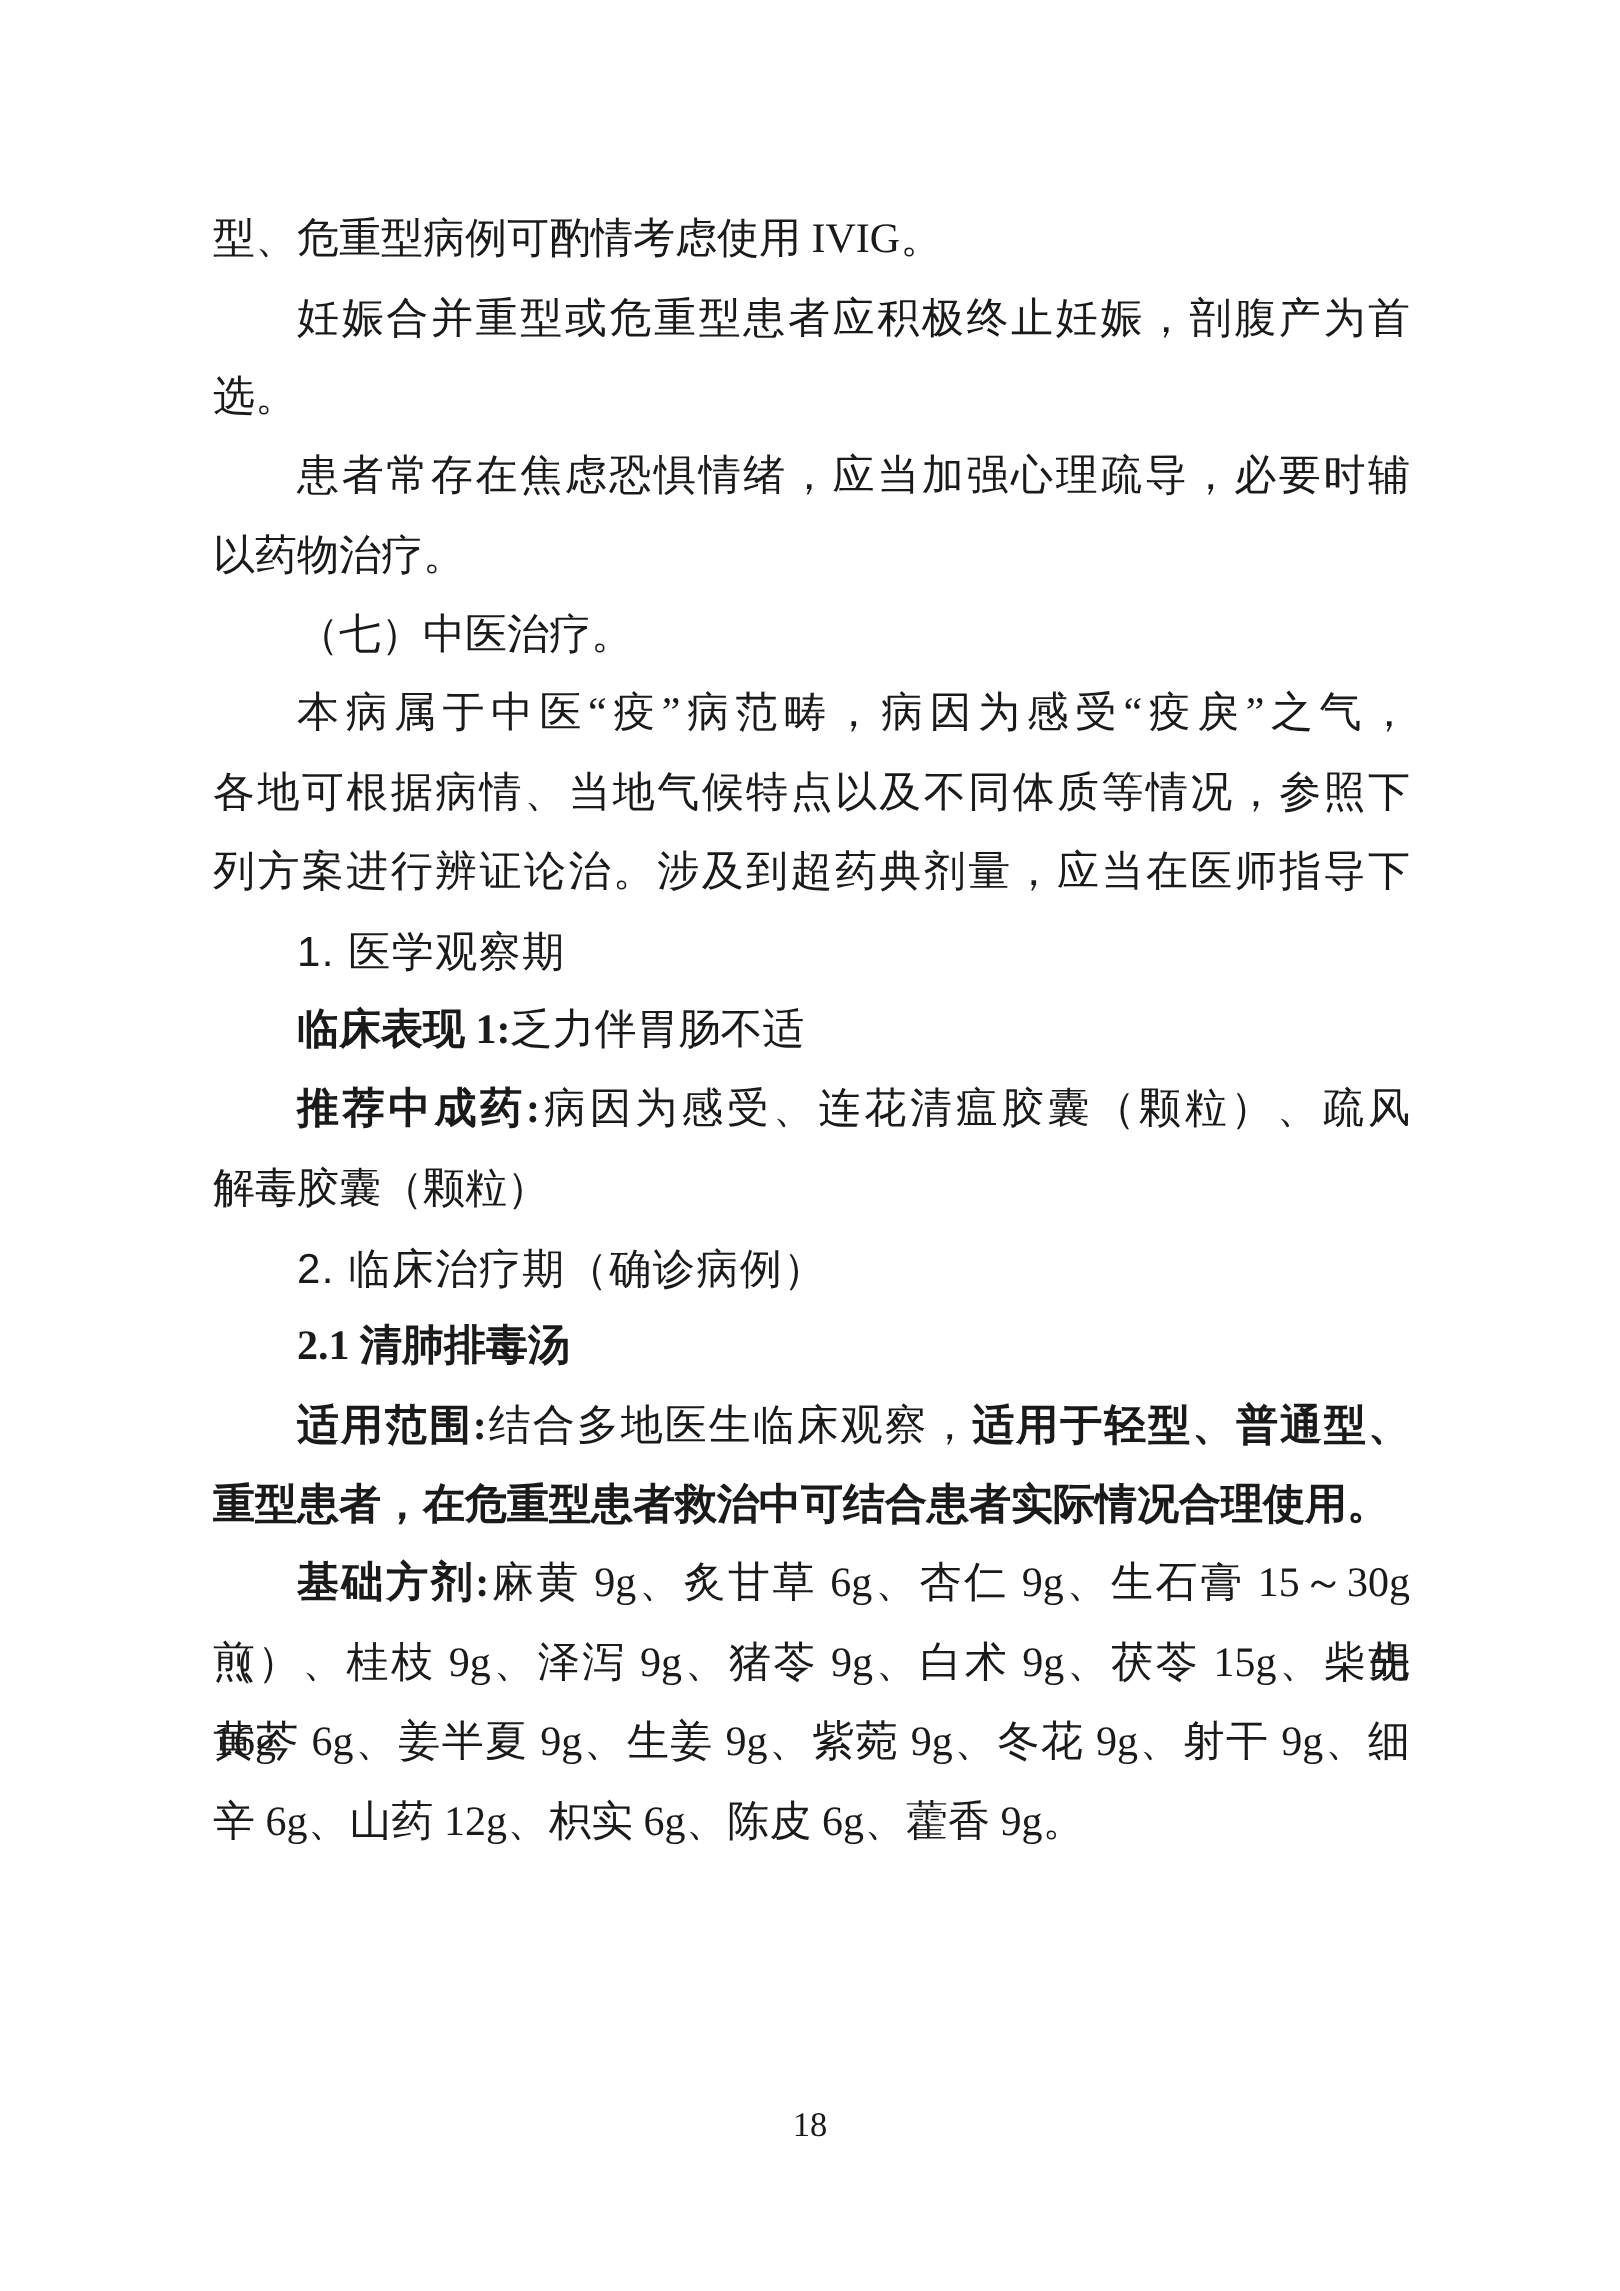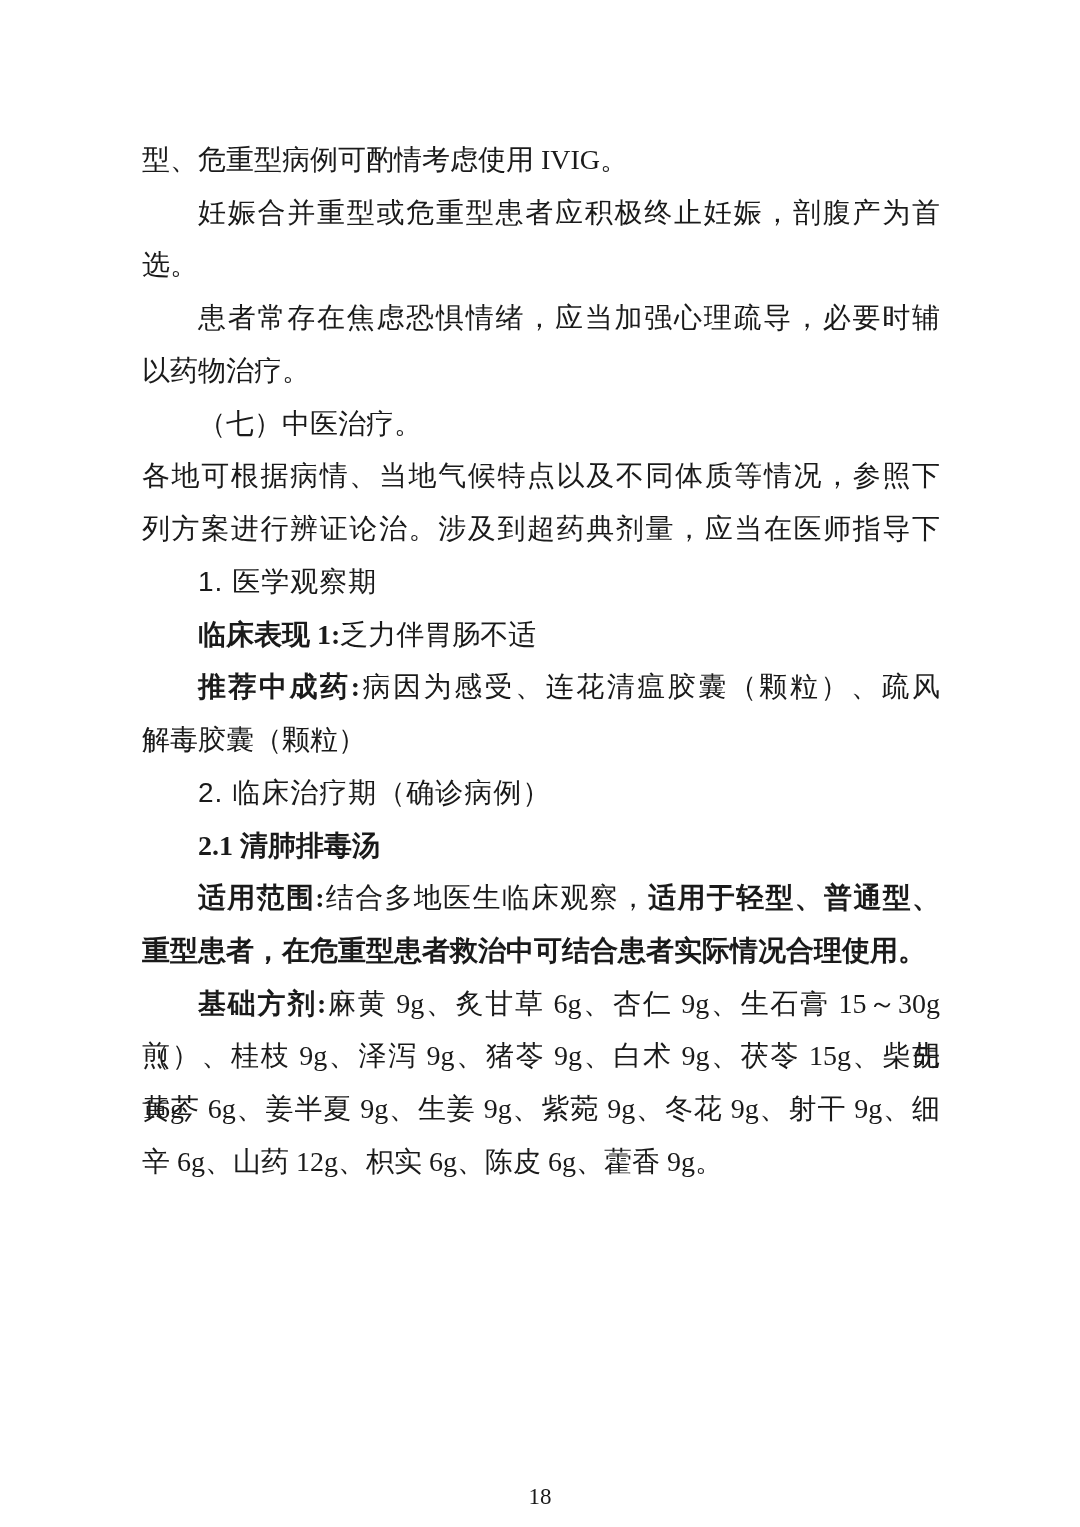--- a/index.html
+++ b/index.html
@@ -37,41 +37,42 @@
   .seg-normal { font-weight: 400; }
   .seg-bold   { font-weight: 700; }
   .seg-hei {
     font-family: "Liberation Sans", "DejaVu Sans", sans-serif;
     font-weight: 400;
     letter-spacing: 1px;
   }
   .footer {
     position: absolute;
     left: 0;
-    top: 1484px;
+    top: 1404px;
     width: 100%;
     text-align: center;
   }
   .page-number {
     font-size: 23px;
     font-family: "Liberation Serif", "DejaVu Serif", serif;
     color: #1a1a1a;
   }
 </style>
 </head>
 <body>
 
 <div class="page">
   <div class="text-block">
       <div class="line"><span class="seg-normal">型、危重型病例可酌情考虑使用 IVIG。</span></div>
       <div class="line indent justify"><span class="seg-normal">妊娠合并重型或危重型患者应积极终止妊娠，剖腹产为首</span></div>
       <div class="line"><span class="seg-normal">选。</span></div>
       <div class="line indent justify"><span class="seg-normal">患者常存在焦虑恐惧情绪，应当加强心理疏导，必要时辅</span></div>
       <div class="line"><span class="seg-normal">以药物治疗。</span></div>
       <div class="line indent"><span class="seg-normal">（七）中医治疗。</span></div>
+      <div class="line indent justify"><span class="seg-normal">本病属于中医“疫”病范畴，病因为感受“疫戾”之气，</span></div>
       <div class="line justify"><span class="seg-normal">各地可根据病情、当地气候特点以及不同体质等情况，参照下</span></div>
       <div class="line justify"><span class="seg-normal">列方案进行辨证论治。涉及到超药典剂量，应当在医师指导下</span></div>
       <div class="line indent"><span class="seg-hei">1. 医学观察期</span></div>
       <div class="line indent"><span class="seg-bold">临床表现 1:</span><span class="seg-normal">乏力伴胃肠不适</span></div>
       <div class="line indent justify"><span class="seg-bold">推荐中成药:</span><span class="seg-normal">病因为感受、连花清瘟胶囊（颗粒）、疏风</span></div>
       <div class="line"><span class="seg-normal">解毒胶囊（颗粒）</span></div>
       <div class="line indent"><span class="seg-hei">2. 临床治疗期（确诊病例）</span></div>
       <div class="line indent"><span class="seg-bold">2.1 清肺排毒汤</span></div>
       <div class="line indent justify"><span class="seg-bold">适用范围:</span><span class="seg-normal">结合多地医生临床观察，</span><span class="seg-bold">适用于轻型、普通型、</span></div>
       <div class="line"><span class="seg-bold">重型患者，在危重型患者救治中可结合患者实际情况合理使用。</span></div>

